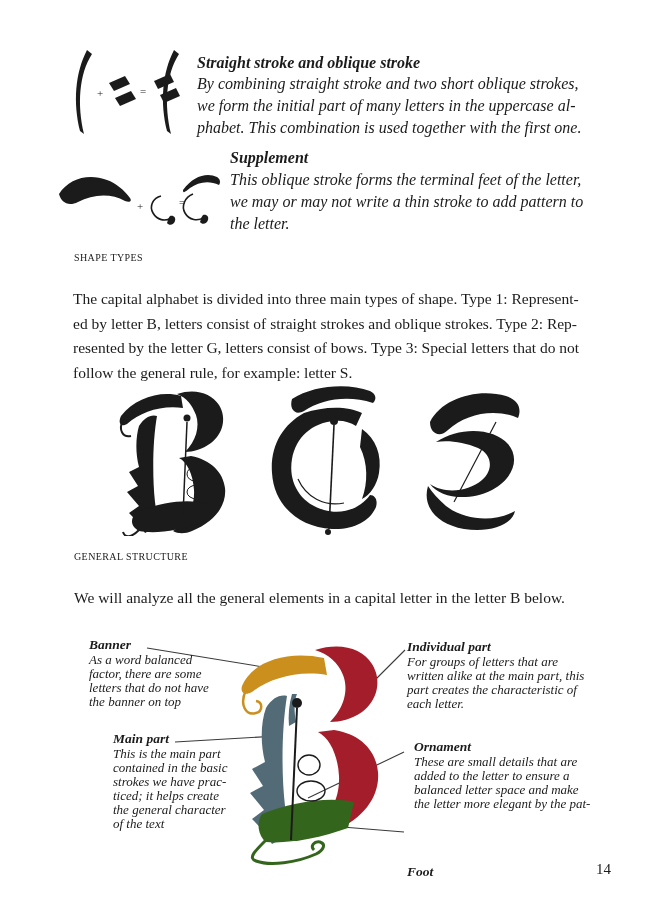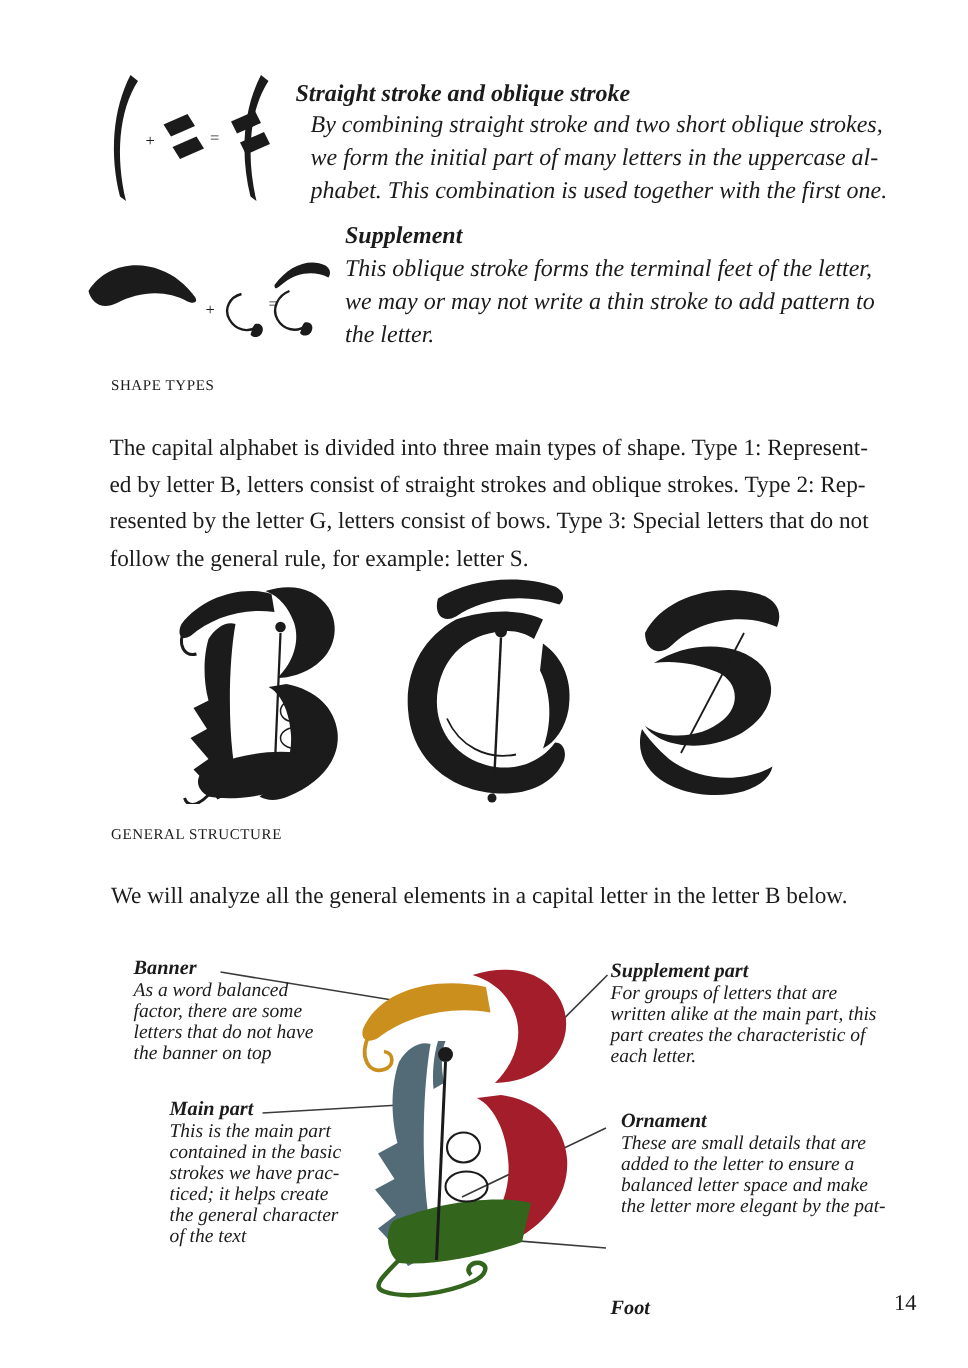--- a/index.html
+++ b/index.html
@@ -41,21 +41,21 @@
     <text class="figtext" x="29" y="51">+</text>
     <path class="ink" d="M41,37 L57,30 L62,38 L46,45 Z"></path>
     <path class="ink" d="M47,52 L63,45 L68,53 L52,60 Z"></path>
     <text class="figtext" x="72" y="49">=</text>
     <path class="ink" d="M106,4 C94,27 92,57 99,85 L103,88 C96,59 98,28 111,8 Z"></path>
     <path class="ink" d="M86,35 L102,28 L106,36 L90,43 Z"></path>
     <path class="ink" d="M92,49 L108,42 L112,50 L96,57 Z"></path>
   </svg>
 
   <div class="abs bi sec-title" style="left:197px;top:53px;">Straight stroke and oblique stroke</div>
-  <div class="abs ital sec-body pre" style="left:207px;top:73px;width:410px;">By combining straight stroke and two short oblique strokes,
+  <div class="abs ital sec-body pre" style="left:197px;top:73px;width:410px;">By combining straight stroke and two short oblique strokes,
 we form the initial part of many letters in the uppercase al-
 phabet. This combination is used together with the first one.</div>
 
   <div class="abs bi sec-title" style="left:230px;top:148px;">Supplement</div>
 
   <svg class="abs" style="left:53px;top:168px;" width="168" height="60" viewBox="0 0 168 60">
     <path class="ink" d="M6,26 C16,10 36,5 54,12 C63,15 71,22 77,30 C79,33 77,35 72,33 C58,25 40,26 25,34 C15,39 8,34 6,26 Z"></path>
     <text class="figtext" x="84" y="42">+</text>
     <path class="ink-stroke" stroke-width="1.6" d="M108,28 C100,30 96,38 100,45 C104,52 112,54 118,50"></path>
     <path class="ink" d="M117,48 C121,47 123,50 122,53 C121,57 116,58 114,55 C115,53 115,50 117,48 Z"></path>
@@ -159,21 +159,21 @@
       <div class="bi lbl-title">Main part</div>
       <div class="ital lbl-body pre">This is the main part
 contained in the basic
 strokes we have prac-
 ticed; it helps create
 the general character
 of the text</div>
     </div>
 
     <div class="abs" style="left:407px;top:8px;width:215px;">
-      <div class="bi lbl-title">Supplement part</div>
+      <div class="bi lbl-title">Individual part</div>
       <div class="ital lbl-body pre">For groups of letters that are
 written alike at the main part, this
 part creates the characteristic of
 each letter.</div>
     </div>
 
     <div class="abs" style="left:407px;top:108px;width:215px;margin-left:7px;">
       <div class="bi lbl-title">Ornament</div>
       <div class="ital lbl-body pre">These are small details that are
 added to the letter to ensure a

